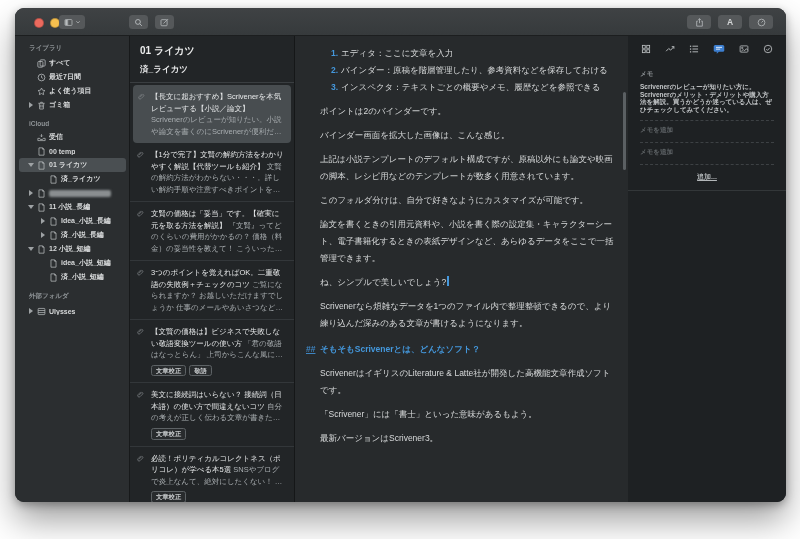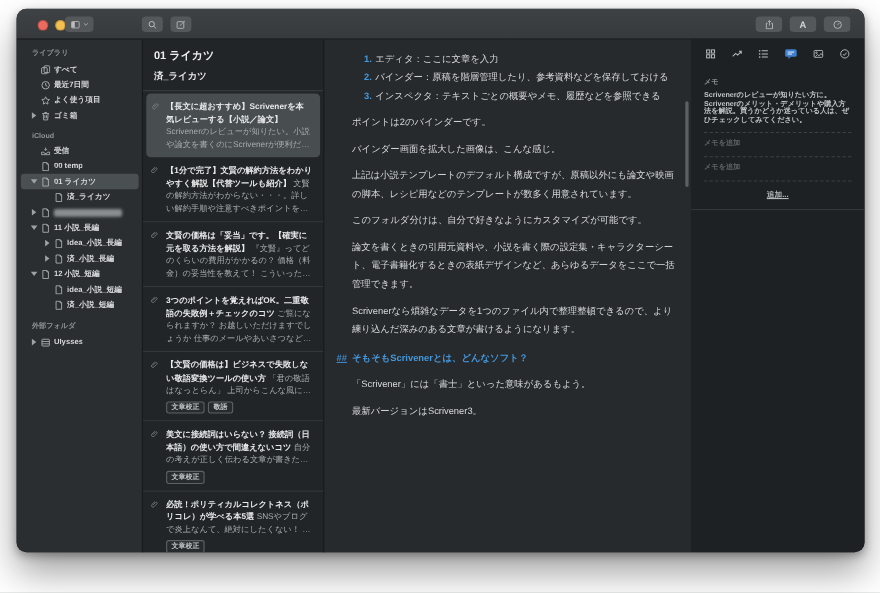--- a/index.html
+++ b/index.html
@@ -37,21 +37,21 @@
   
   .notelist{width:165px;background:#222527;border-right:1px solid #151718;box-sizing:border-box;
             display:flex;flex-direction:column;overflow:hidden}
   .nl-title{font-size:10px;font-weight:bold;color:#eceded;padding:8px 10px 4px}
   .nl-group{font-size:8.5px;font-weight:bold;color:#e8e9ea;padding:2px 10px 6px;border-bottom:1px solid #3a3e41}
   .note{position:relative;padding:6px 9px 6px 21px;border-bottom:1px solid #33373a;
         font-size:7.5px;line-height:11.5px;color:#a9aeb1}
   .note .clip{position:absolute;left:7px;top:8px;color:#85898c}
   .note.sel2{background:#484d50;border-radius:4px;margin:2px 3px 0;border-bottom:none;padding-left:18px}
   .note.sel2 .clip{left:5px}
-  .ntitle{font-weight:bold;color:#e7e9ea}
+  .ntitle{font-weight:normal;color:#e7e9ea}
   .ntext{display:-webkit-box;-webkit-box-orient:vertical;overflow:hidden}
   .c4{-webkit-line-clamp:4}.c3{-webkit-line-clamp:3}
   .tags{display:flex;gap:3px;margin-top:4px}
   .tag{font-size:6.3px;font-weight:bold;color:#c6c9cb;border:1px solid #5d6265;border-radius:2.5px;
        padding:1px 4px;background:rgba(255,255,255,.03);line-height:1.25;white-space:nowrap}
   
   .editor{flex:1;background:#272a2c;position:relative;box-sizing:border-box;
           padding:9px 12px 0 25px;font-size:8.5px;line-height:17px;color:#d8dadb;overflow:hidden}
   .elist{margin-bottom:7px}
   .eli{display:flex}
@@ -446,22 +446,24 @@
         <div class="eli">
             <span class="enum">3.</span>
             <span>インスペクタ：テキストごとの概要やメモ、履歴などを参照できる</span>
           </div>
       </div>
       <p class="ep">ポイントは2のバインダーです。</p>
       <p class="ep">バインダー画面を拡大した画像は、こんな感じ。</p>
       <p class="ep">上記は小説テンプレートのデフォルト構成ですが、原稿以外にも論文や映画の脚本、レシピ用などのテンプレートが数多く用意されています。</p>
       <p class="ep">このフォルダ分けは、自分で好きなようにカスタマイズが可能です。</p>
       <p class="ep">論文を書くときの引用元資料や、小説を書く際の設定集・キャラクターシート、電子書籍化するときの表紙デザインなど、あらゆるデータをここで一括管理できます。</p>
+      <p class="ep"><span>ね、シンプルで美しいでしょう?</span><span class="caret"></span></p>
       <p class="ep">Scrivenerなら煩雑なデータを1つのファイル内で整理整頓できるので、より練り込んだ深みのある文章が書けるようになります。</p>
       <p class="eh"><span class="ehm">##</span><span class="ehl">そもそもScrivenerとは、どんなソフト？</span></p>
+      <p class="ep">ScrivenerはイギリスのLiterature &amp; Latte社が開発した高機能文章作成ソフトです。</p>
       <p class="ep">「Scrivener」には「書士」といった意味があるもよう。</p>
       <p class="ep">最新バージョンはScrivener3。</p>
       <div class="escroll"></div>
     </section>
 
     <aside class="inspector">
       <div class="insp-icons">
         <svg class="icn" width="10" height="10">
             <use href="#i-grid"></use>
           </svg>

